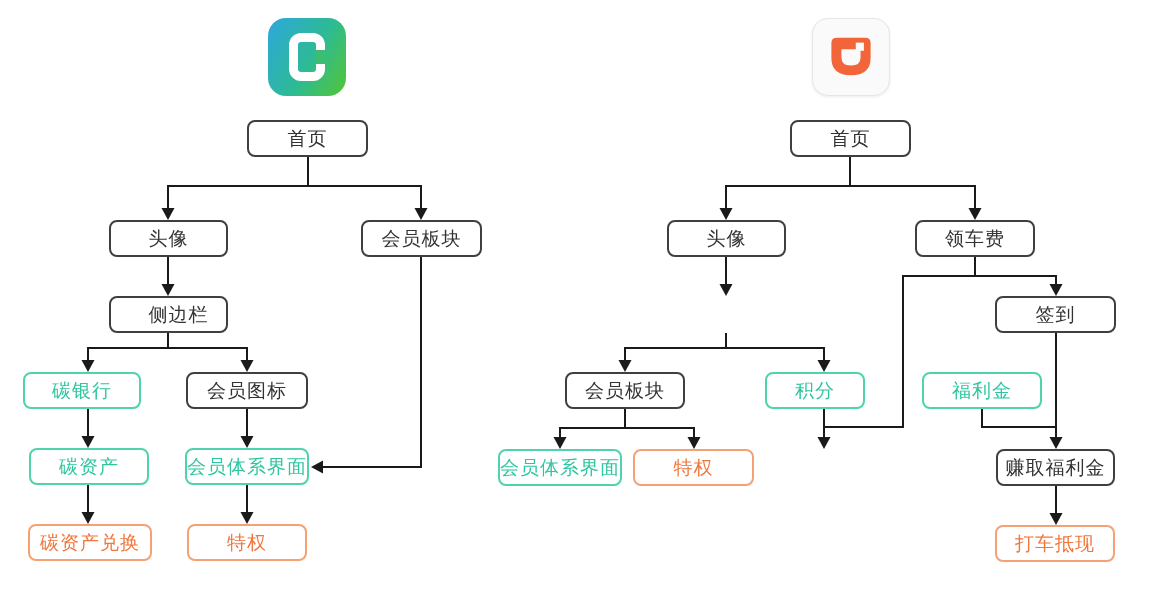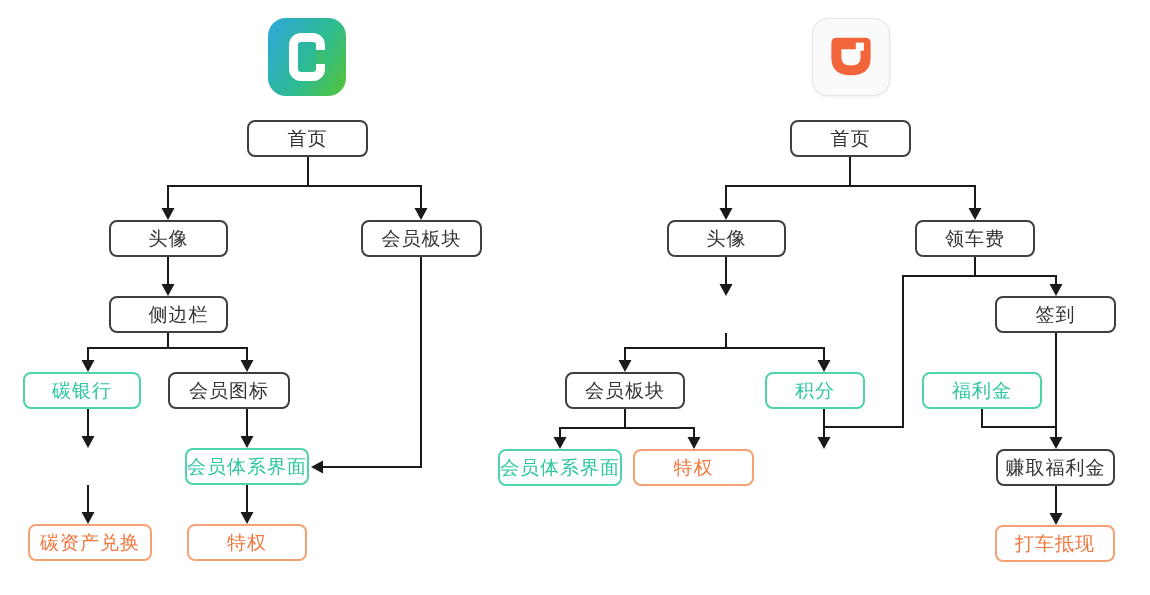--- a/index.html
+++ b/index.html
@@ -135,21 +135,22 @@
                M30,30 H70 V47 Q70,64 50,64 Q30,64 30,47 Z" fill="#F2653B"></path>
       <rect x="60" y="16" width="17" height="17" fill="#FAFAFA"></rect>
     </svg>
   </div>
 
 <div class="node default" style="left: 247px; top: 120px; width: 121px; height: 37px;">首页</div>
     <div class="node default" style="left: 109px; top: 220px; width: 119px; height: 37px;">头像</div>
     <div class="node default" style="left: 361px; top: 220px; width: 121px; height: 37px;">会员板块</div>
     <div class="node default" style="left: 109px; top: 296px; width: 119px; height: 37px; padding-left: 20px;">侧边栏</div>
     <div class="node teal" style="left: 23px; top: 372px; width: 118px; height: 37px;">碳银行</div>
-    <div class="node default" style="left: 168px; top: 372px; width: 122px; height: 37px;">会员图标</div>
+    <div class="node default" style="left: 186px; top: 372px; width: 122px; height: 37px;">会员图标</div>
+    <div class="node teal" style="left: 29px; top: 448px; width: 120px; height: 37px;">碳资产</div>
     <div class="node teal" style="left: 185px; top: 448px; width: 124px; height: 37px;">会员体系界面</div>
     <div class="node orange" style="left: 28px; top: 524px; width: 124px; height: 37px;">碳资产兑换</div>
     <div class="node orange" style="left: 187px; top: 524px; width: 120px; height: 37px;">特权</div>
     <div class="node default" style="left: 790px; top: 120px; width: 121px; height: 37px;">首页</div>
     <div class="node default" style="left: 667px; top: 220px; width: 119px; height: 37px;">头像</div>
     <div class="node default" style="left: 915px; top: 220px; width: 120px; height: 37px;">领车费</div>
     <div class="node default" style="left: 995px; top: 296px; width: 121px; height: 37px;">签到</div>
     <div class="node default" style="left: 565px; top: 372px; width: 120px; height: 37px;">会员板块</div>
     <div class="node teal" style="left: 765px; top: 372px; width: 100px; height: 37px;">积分</div>
     <div class="node teal" style="left: 922px; top: 372px; width: 120px; height: 37px;">福利金</div>

